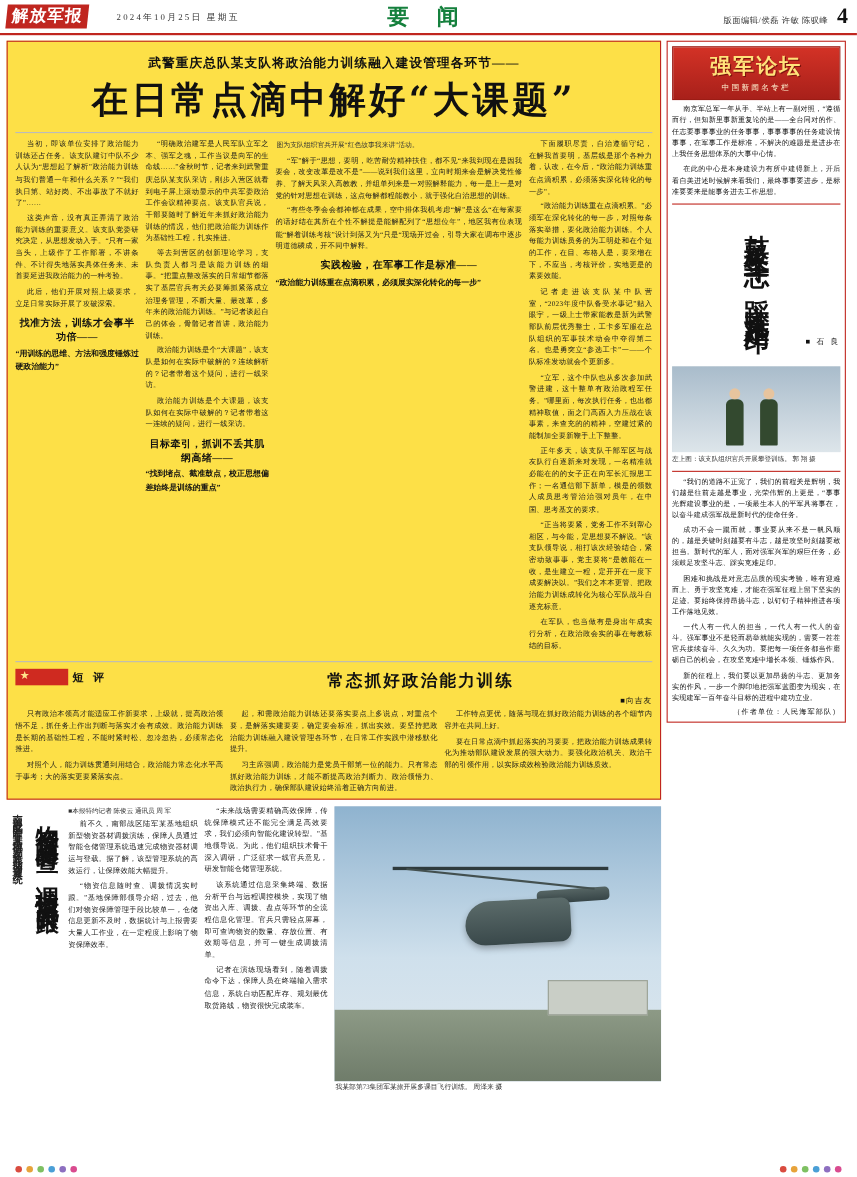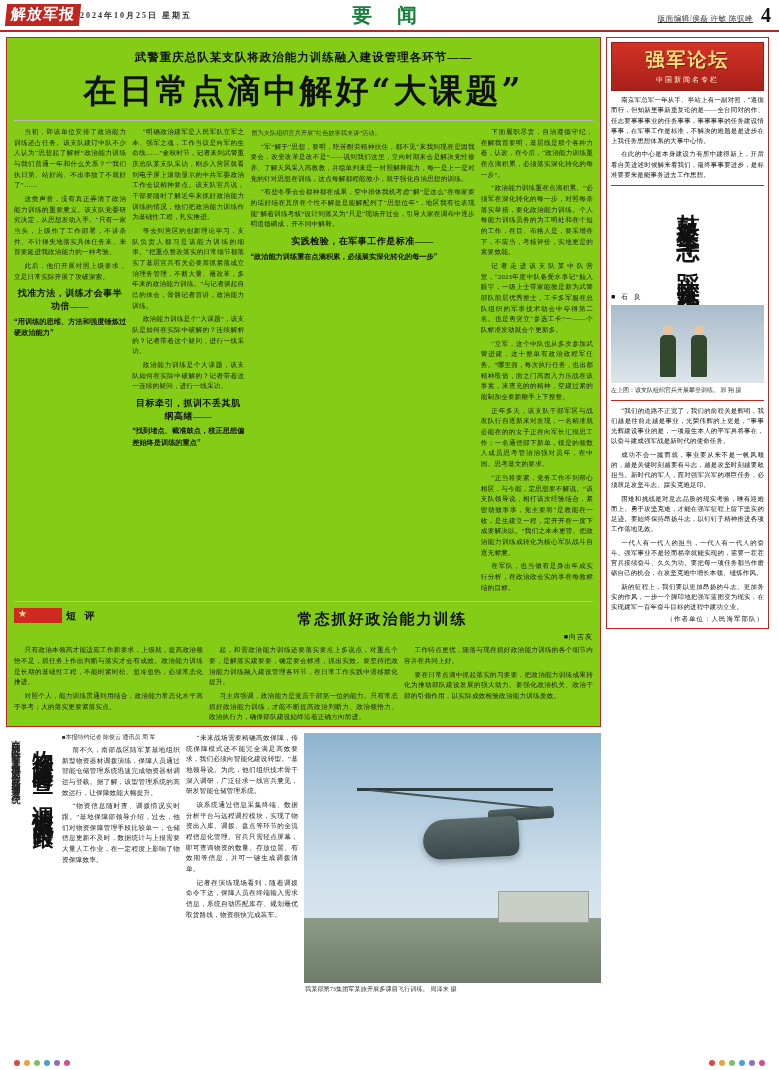--- a/index.html
+++ b/index.html
@@ -34,35 +34,34 @@
     background:#c0261f;
     padding:2px 5px 3px 5px;
     letter-spacing:1px;
     transform:skewX(-6deg);
     line-height:1.1;
   }
   .mast-date {
     font-size:8px;
     letter-spacing:2px;
     color:#333;
-    margin-left:0;
+    margin-left:26px;
     white-space:nowrap;
-    font-weight:bold;
   }
   .mast-title {
     position:absolute; left:0; right:0; text-align:center;
     font-size:20px; font-weight:bold; letter-spacing:10px;
     color:#15803d;
     pointer-events:none;
   }
   .mast-right {
     margin-left:auto;
     display:flex; align-items:flex-end; gap:8px;
   }
-  .mast-credits { font-size:7.5px; color:#333; letter-spacing:.5px; white-space:nowrap;text-decoration:underline; }
+  .mast-credits { font-size:7.5px; color:#333; letter-spacing:.5px; white-space:nowrap; }
   .mast-pageno { font-size:20px; font-weight:bold; color:#111; line-height:.9; padding-right:2px;}
 
   
   .body-wrap {
     position:relative;
     padding:5px 6px 0 6px;
     box-sizing:border-box;
     display:flex;
     gap:5px;
     height:1030px;
@@ -71,21 +70,21 @@
   .left-col { width:595px; position:relative; }
   .right-col { width:163px; position:relative; }
 
   
   .main-box {
     border:1.5px solid #c0261f;
     padding:6px 7px 4px 7px;
     box-sizing:border-box;
     position:relative;
     height:690px;
-    background:#84cc16;
+    background:#fde047;
   }
   .kicker {
     text-align:center;
     font-size:11.5px;
     font-weight:bold;
     letter-spacing:1px;
     margin:6px 0 4px 0;
   }
   .headline {
     text-align:center;
@@ -289,21 +288,21 @@
     text-shadow:1px 1px 0 #7d130d;
   }
   .rbanner .t2 { font-size:7px; color:#fff4d2; letter-spacing:2px; margin-top:2px;}
   .rtxt { font-size:6.4px; line-height:1.6; text-align:justify; letter-spacing:.2px;}
   .rtxt p { margin:0 0 3px 0; text-indent:1.6em;}
   .rhead-vert {
     writing-mode:vertical-rl; text-orientation:upright;
     font-size:23px; font-weight:bold; letter-spacing:5px; line-height:1.3;
     margin:4px auto; display:block;
   }
-  .sig { font-size:7px; text-align:left; letter-spacing:2px; margin:3px 0; }
+  .sig { font-size:7px; text-align:right; letter-spacing:2px; margin:17px 0; }
   .rcaption { font-size:6px; line-height:1.45; color:#333; }
   .rphoto { height:78px; background:#cdd7dd; position:relative; overflow:hidden; margin:3px 0;}
   .rphoto .g { position:absolute; inset:0; background:linear-gradient(#a9bccb,#dde5ea); }
   .rphoto .p1,.rphoto .p2 {
     position:absolute; bottom:6px; width:16px; height:42px; background:#33492f; border-radius:5px 5px 1px 1px;
   }
   .rphoto .p1 { left:32%; } .rphoto .p2 { left:52%; }
   .rphoto .p1:after,.rphoto .p2:after{
     content:""; position:absolute; left:3px; top:-10px; width:10px; height:10px; background:#e7c49e; border-radius:50%;
   }

